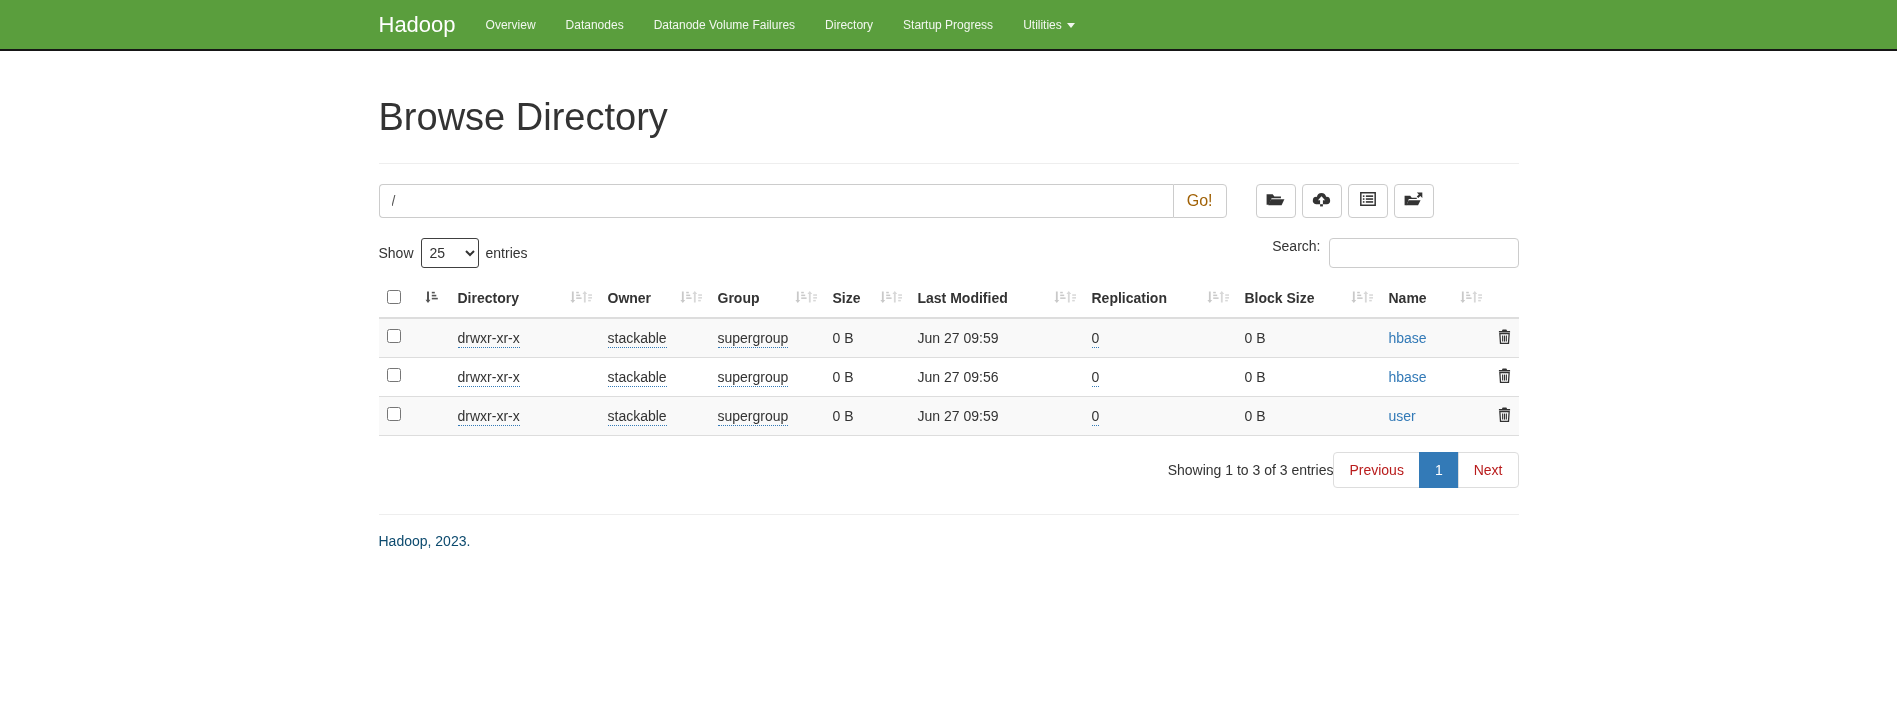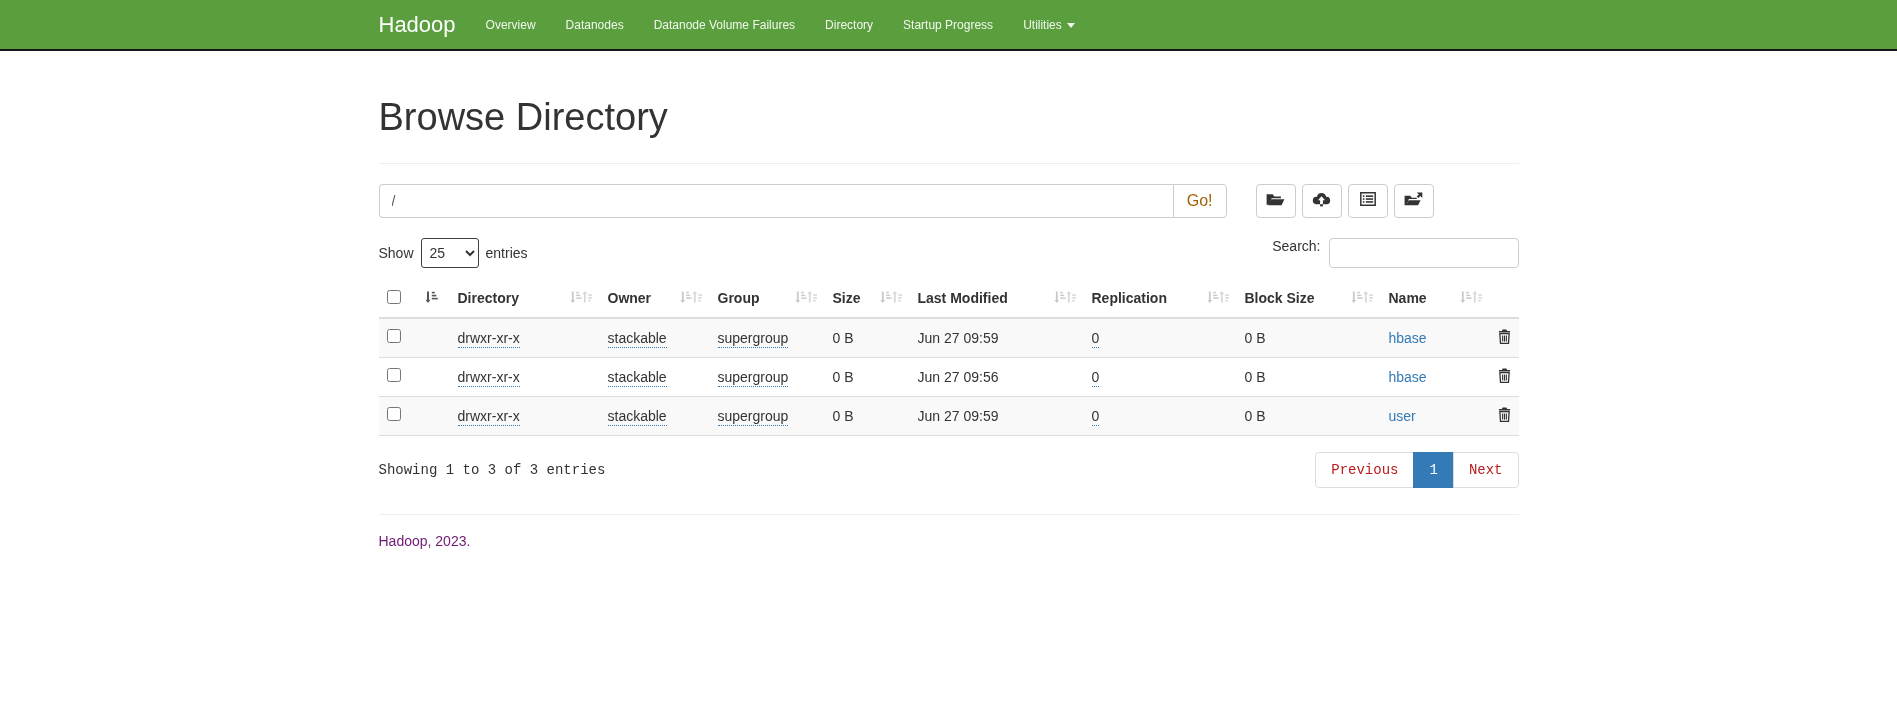--- a/index.html
+++ b/index.html
@@ -89,35 +89,34 @@
   th .sort-pair { position: absolute; right: 8px; top: 50%; transform: translateY(-50%); }
   th.col-check { padding-left: 14px; }
   td.col-check { padding-left: 14px; }
   th .sort-active { position: absolute; right: 12px; top: 50%; transform: translateY(-50%); }
   .editable { border-bottom: 1px dotted #337ab7; cursor: pointer; padding-bottom: 1px; }
   .dir-link { color: #337ab7; text-decoration: none; cursor: pointer; }
   .trash-btn { background: none; border: none; padding: 0; cursor: pointer; line-height: 0; }
   input[type="checkbox"] { width: 14px; height: 14px; margin: 0; cursor: pointer; }
   
   .summary-row {
-    display: flex; justify-content: space-between; align-items: center;
+    display: flex; justify-content: flex-end; align-items: center;
     margin: 16px 0 26px;
-    font-family: Liberation Mono, monospace;
   }
   .pagination { display: flex; list-style: none; margin: 0; padding: 0; }
   .pagination a {
     display: block; padding: 9px 15px; border: 1px solid #ddd; margin-left: -1px;
     color: #b91c1c; background: #fff; text-decoration: none; font-size: 14px; cursor: pointer;
   }
   .pagination li:first-child a { border-radius: 4px 0 0 4px; margin-left: 0; }
   .pagination li:last-child a { border-radius: 0 4px 4px 0; }
   .pagination li.active a { background: #337ab7; border-color: #337ab7; color: #fff; }
   
   .footer-rule { border: none; border-top: 1px solid #eee; margin: 0; }
-  .footer-text { margin: 18px 0 0; font-size: 14px; color: #701a75; }
+  .footer-text { margin: 18px 0 0; font-size: 14px; color: #0c4a6e; }
 </style>
 </head>
 <body>
 
 <nav class="navbar">
   <div class="navbar-inner">
     <a class="brand">Hadoop</a>
     <a class="nav-item">Overview</a>
     <a class="nav-item">Datanodes</a>
     <a class="nav-item">Datanode Volume Failures</a>

